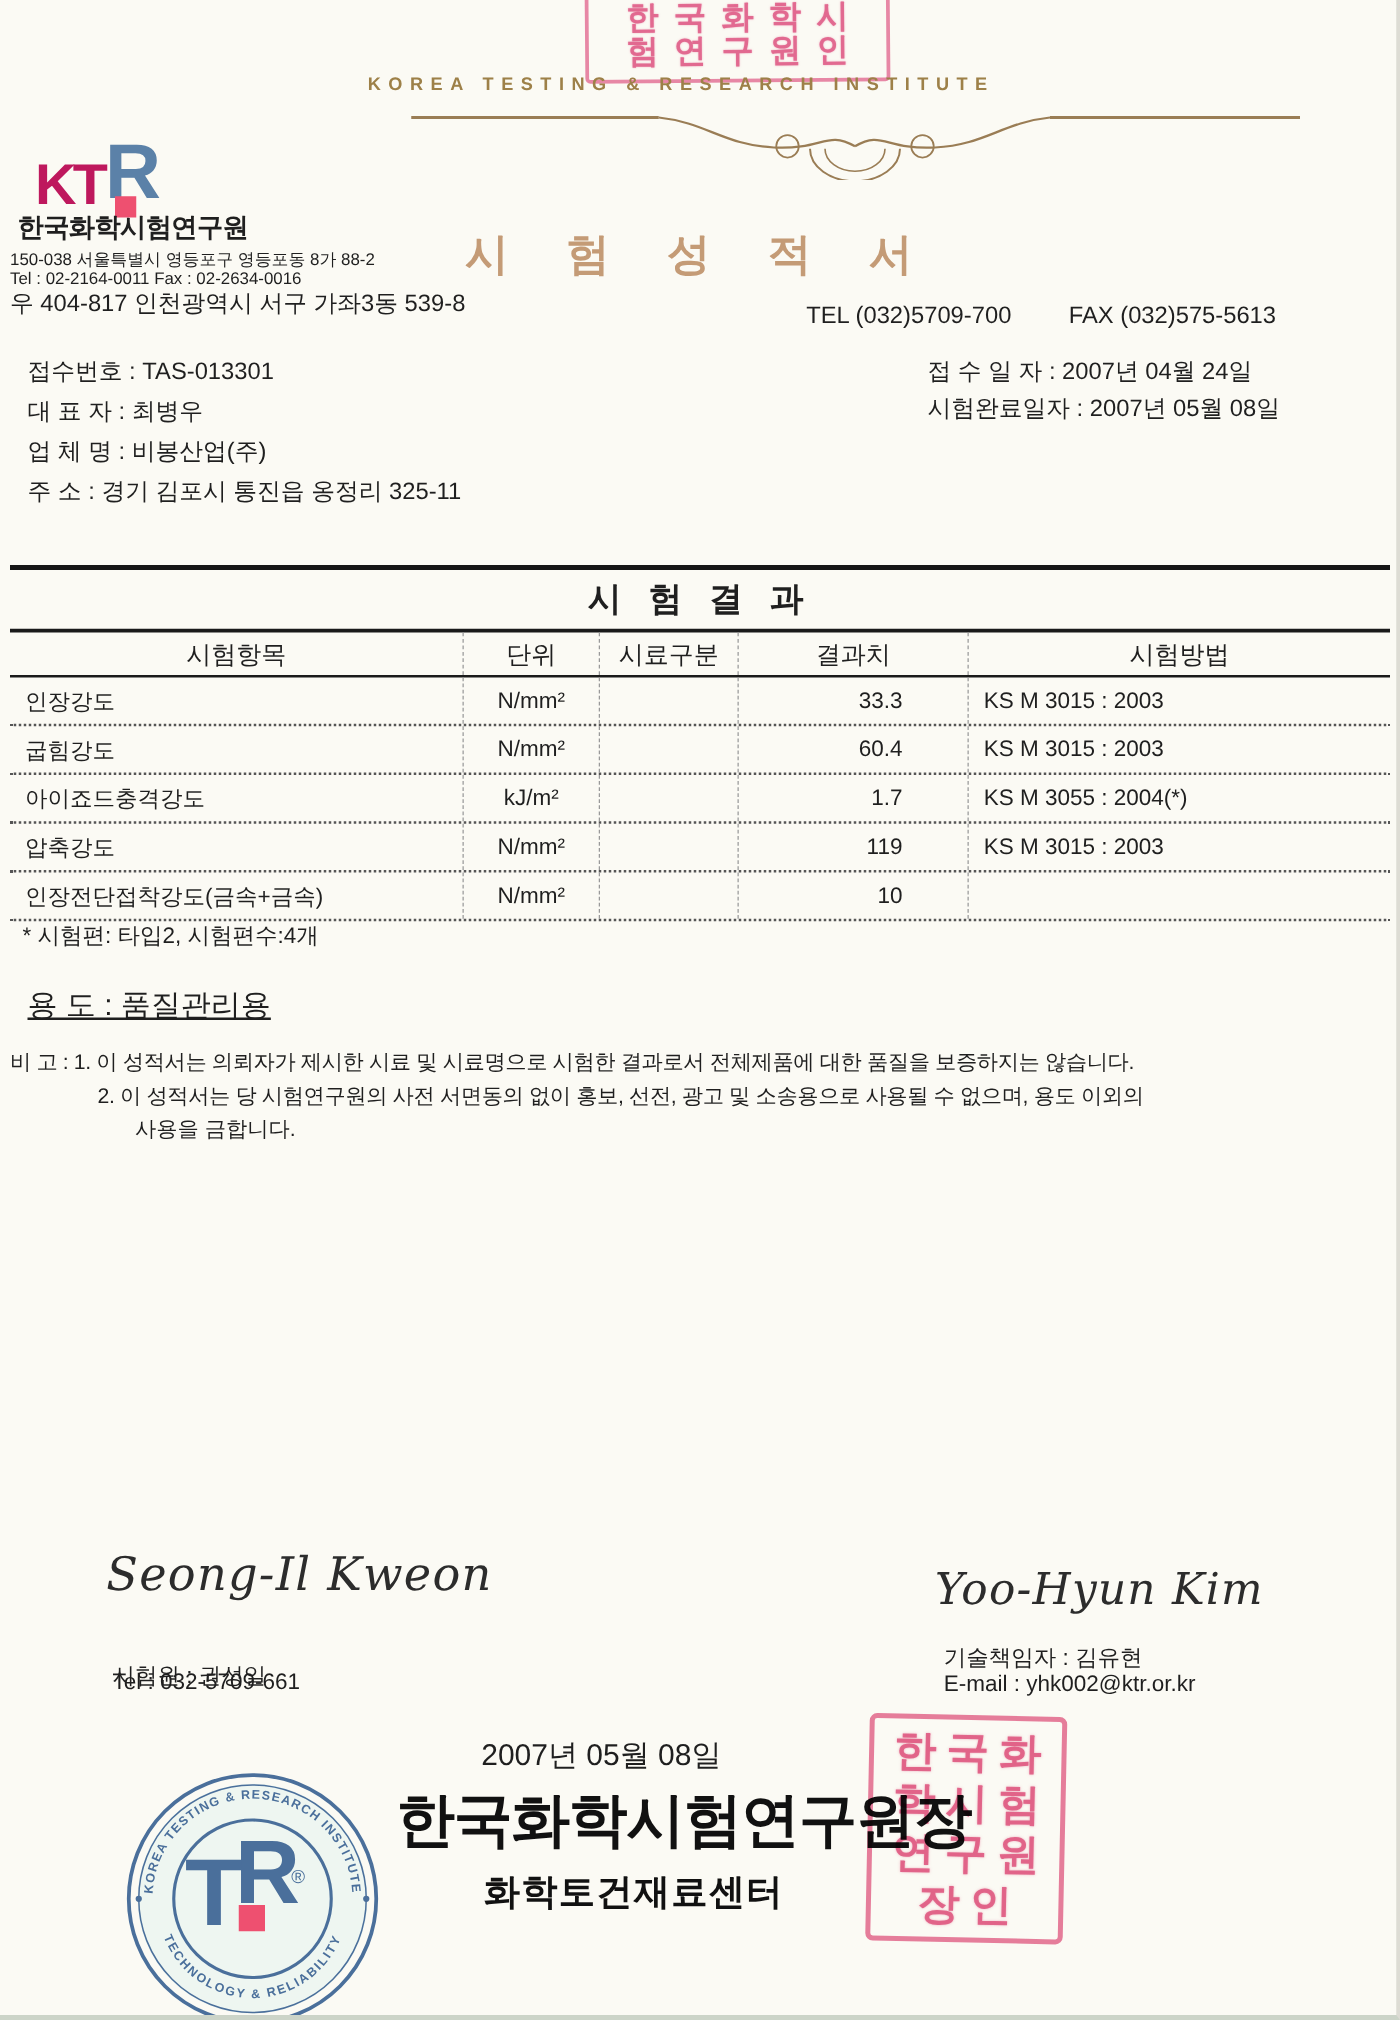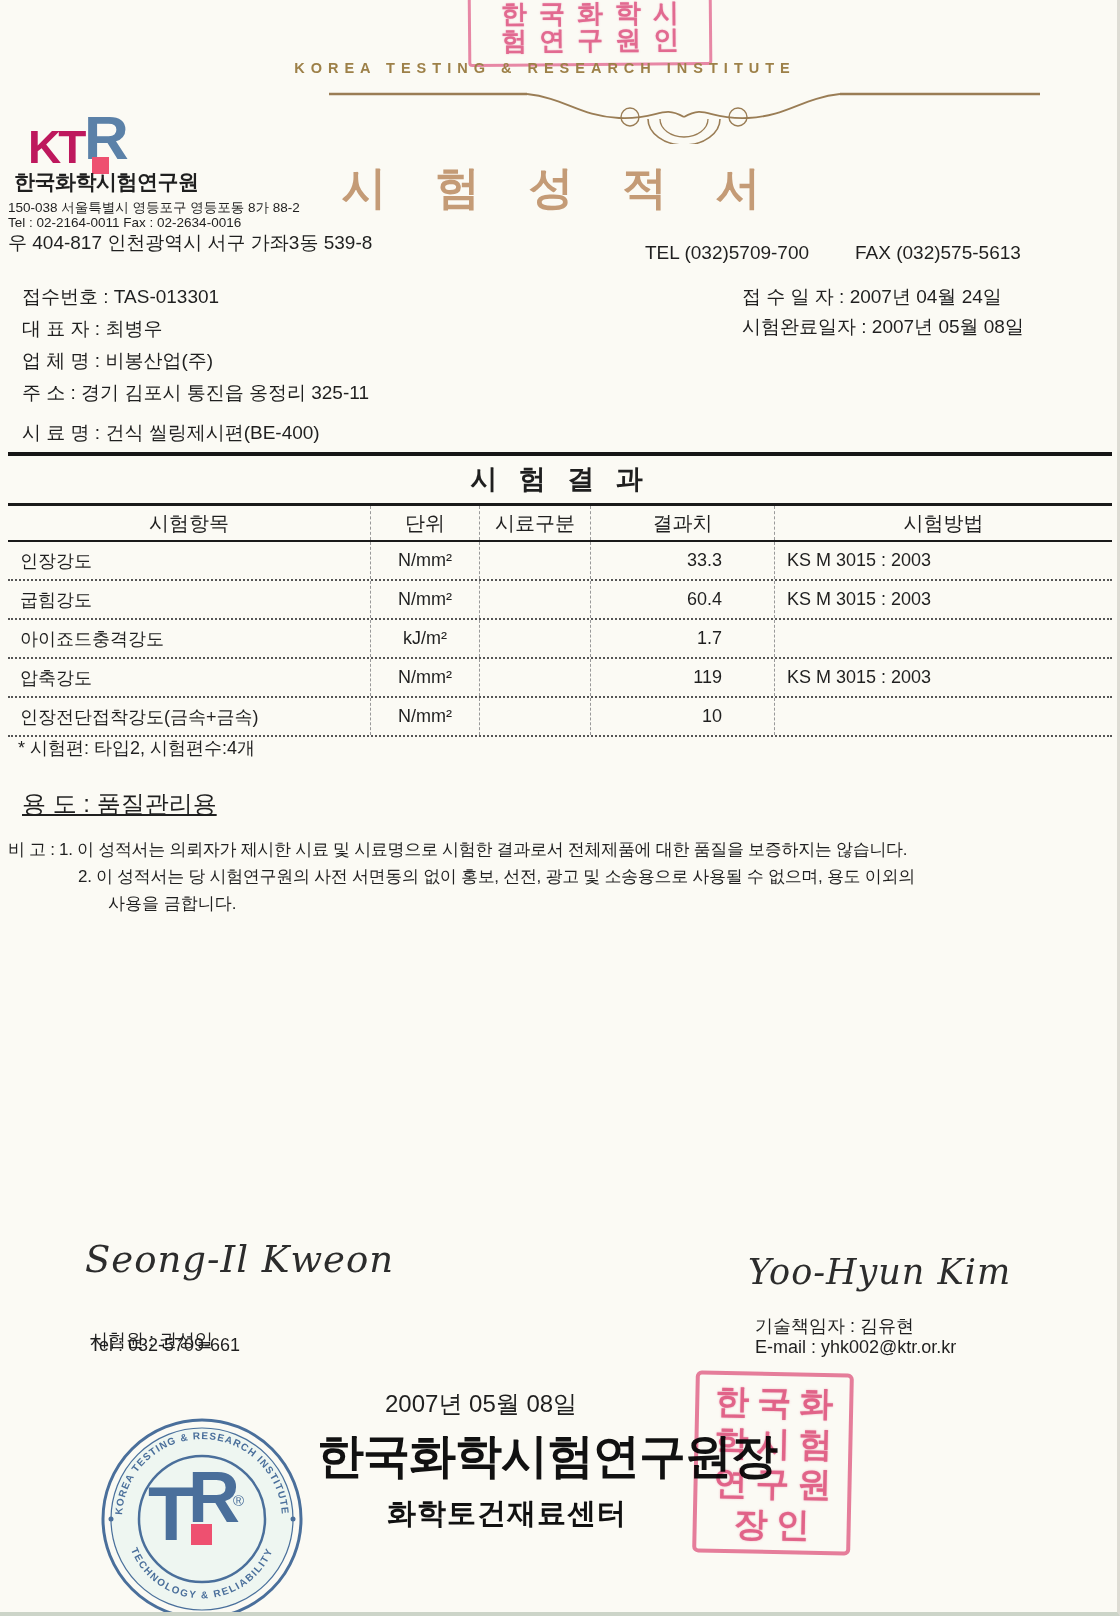--- a/index.html
+++ b/index.html
@@ -30,22 +30,22 @@
   }
   .flourish{left:327px; top:86px;}
   .logo-k{left:28px; top:120px; font-size:46px; font-weight:bold; color:#be185d; letter-spacing:-3px;}
   .logo-r{left:84px; top:102px; font-size:62px; font-weight:bold; color:#5b81a8;}
   .logo-sq{left:92px; top:157px; width:17px; height:17px; background:#ee5070;}
   .inst-kr{left:14px; top:168px; font-size:21px; font-weight:bold; letter-spacing:-.5px;}
   .addr1{left:8px; top:199px; font-size:13.5px;}
   .addr2{left:8px; top:215px; font-size:13.5px;}
   .addr3{left:8px; top:230px; font-size:19px;}
   .doc-title{
-    left:0; top:158px; width:1120px; text-align:center;
-    font-size:45px; font-weight:bold; letter-spacing:18px; color:#c49b76;
+    left:0; top:180px; width:1120px; text-align:center;
+    font-size:35px; font-weight:bold; letter-spacing:18px; color:#c49b76;
   }
   .telline{left:645px; top:242px; font-size:19px;}
   .faxline{left:855px; top:242px; font-size:19px;}
   
   .info-line{font-size:19px; white-space:nowrap;}
   .i1{left:22px; top:284px;} .i2{left:22px; top:316px;}
   .i3{left:22px; top:348px;} .i4{left:22px; top:380px;}
   .d1{left:742px; top:284px;} .d2{left:742px; top:314px;}
   .sample{left:22px; top:420px; font-size:19px;}
   
@@ -146,21 +146,20 @@
   <div class="abs doc-title">시 험 성 적 서</div>
   <div class="abs telline">TEL (032)5709-700</div>
   <div class="abs faxline">FAX (032)575-5613</div>
 
   <div class="abs info-line i1">접수번호 : TAS-013301</div>
   <div class="abs info-line i2">대 표 자 : 최병우</div>
   <div class="abs info-line i3">업 체 명 : 비봉산업(주)</div>
   <div class="abs info-line i4">주      소 : 경기 김포시 통진읍 옹정리 325-11</div>
   <div class="abs info-line d1">접 수    일 자 : 2007년 04월 24일</div>
   <div class="abs info-line d2">시험완료일자 : 2007년 05월 08일</div>
-  <div class="abs sample">시 료 명 : 건식 씰링제시편(BE-400)</div>
 
   <div class="abs thick-line"></div>
   <div class="abs sec-title">시 험 결 과</div>
 
   <div class="abs tbl">
     <div class="tbl-head">
       <div class="c c1 hc">시험항목</div>
       <div class="c c2 hc">단위</div>
       <div class="c c3 hc">시료구분</div>
       <div class="c c4 hc">결과치</div>
@@ -178,20 +177,21 @@
       <div class="c c2 b-unit">N/mm²</div>
       <div class="c c3"></div>
       <div class="c c4 b-val">60.4</div>
       <div class="c c5 b-meth">KS M 3015 : 2003</div>
     </div>
     <div class="tbl-row">
       <div class="c c1 b-item">아이죠드충격강도</div>
       <div class="c c2 b-unit">kJ/m²</div>
       <div class="c c3"></div>
       <div class="c c4 b-val">1.7</div>
+      <div class="c c5 b-meth">KS M 3055 : 2004(*)</div>
     </div>
     <div class="tbl-row">
       <div class="c c1 b-item">압축강도</div>
       <div class="c c2 b-unit">N/mm²</div>
       <div class="c c3"></div>
       <div class="c c4 b-val">119</div>
       <div class="c c5 b-meth">KS M 3015 : 2003</div>
     </div>
     <div class="tbl-row">
       <div class="c c1 b-item">인장전단접착강도(금속+금속)</div>

